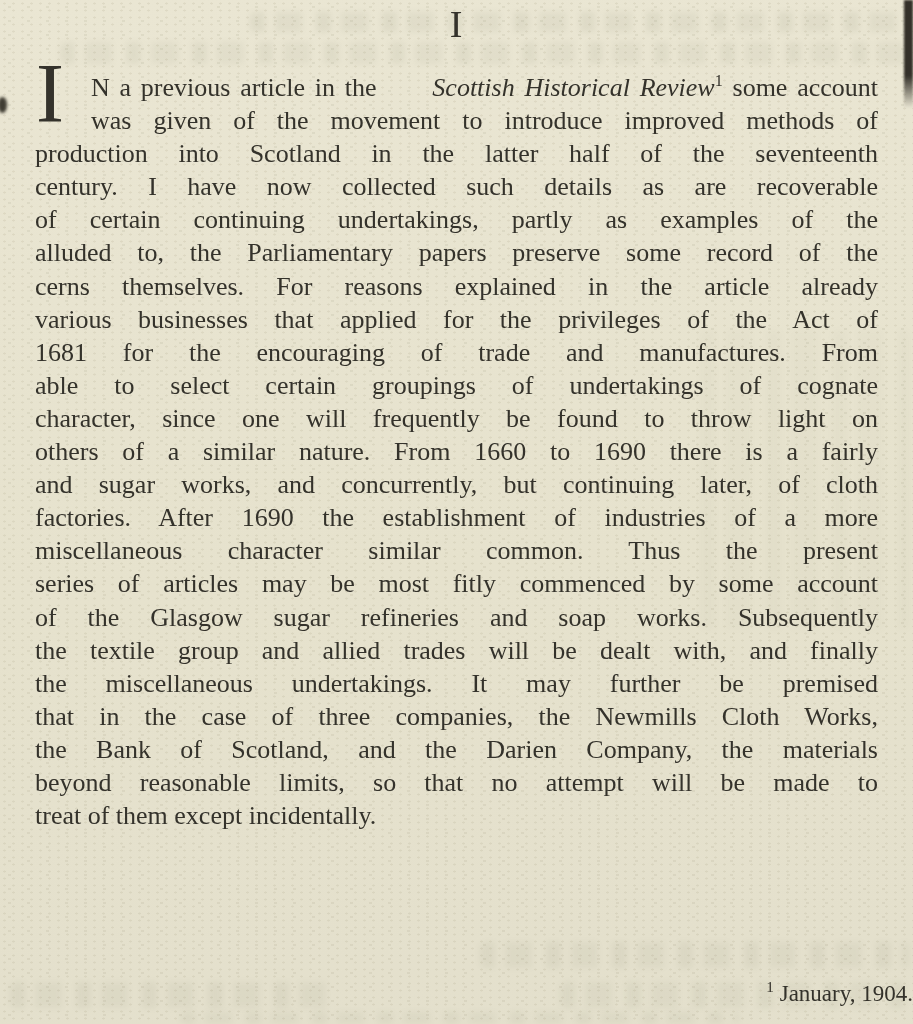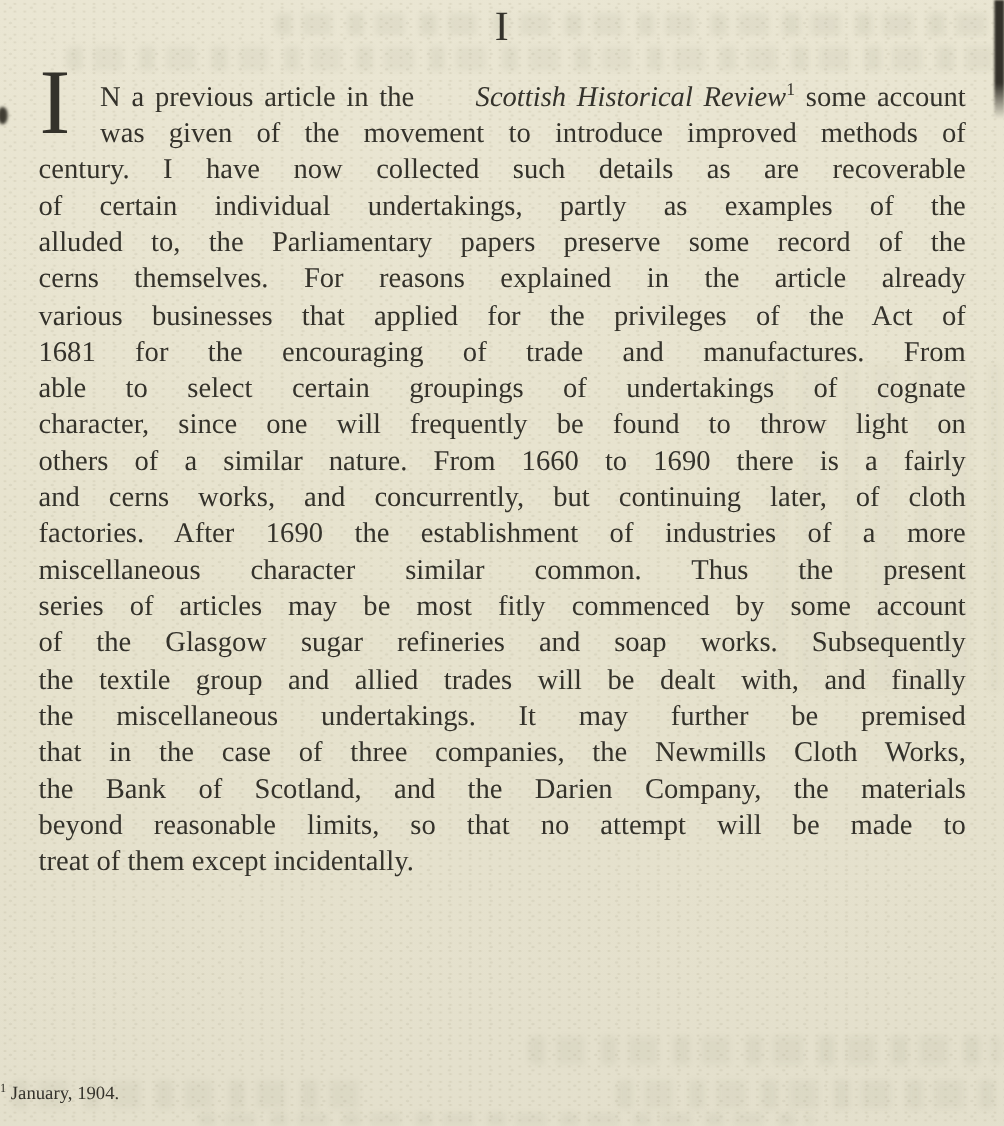--- a/index.html
+++ b/index.html
@@ -94,22 +94,22 @@
   }
   .line.indent { padding-left: 56px; }
   .line.last   { text-align-last: left; }
   .s-i   { font-style: italic; margin-left: 46px; }
   .s-sup { vertical-align: super; font-size: 0.62em; line-height: 0; }
 
   #footnote {
     position: absolute;
     left: 0; top: 978px;
     width: 100%;
-    text-align: left;
-    font-size: 17px;
+    text-align: right;
+    font-size: 23px;
     line-height: 32px;
   }
   #footnote .s-sup { font-size: 0.66em; }
 </style>
 </head>
 <body style="--paper: #e7e3cf; --ink: #34322b;">
 
 <div class="smudge" id="smudge-top-1">
     <div class="smudge-pattern"></div>
   </div>
@@ -134,30 +134,31 @@
 <div id="page-edge-shadow"></div>
 <div id="ink-speck-left"></div>
 
 <div id="chapter-heading">I</div>
 
 <div id="paragraph">
   <span id="drop-cap">I</span>
   <div id="paragraph-lines">
       <div class="line indent"><span class="s-n">N a previous article in the </span><span class="s-i">Scottish Historical Review</span><span class="s-sup">1</span><span class="s-n"> some account</span></div>
       <div class="line indent"><span class="s-n">was given of the movement to introduce improved methods of</span></div>
+      <div class="line"><span class="s-n">production into Scotland in the latter half of the seventeenth</span></div>
       <div class="line"><span class="s-n">century.  I have now collected such details as are recoverable</span></div>
-      <div class="line"><span class="s-n">of certain individual undertakings, partly as examples of the</span></div>
+      <div class="line"><span class="s-n">of certain continuing undertakings, partly as examples of the</span></div>
       <div class="line"><span class="s-n">alluded to, the Parliamentary papers preserve some record of the</span></div>
       <div class="line"><span class="s-n">cerns themselves.  For reasons explained in the article already</span></div>
       <div class="line"><span class="s-n">various businesses that applied for the privileges of the Act of</span></div>
       <div class="line"><span class="s-n">1681 for the encouraging of trade and manufactures.  From</span></div>
       <div class="line"><span class="s-n">able to select certain groupings of undertakings of cognate</span></div>
       <div class="line"><span class="s-n">character, since one will frequently be found to throw light on</span></div>
       <div class="line"><span class="s-n">others of a similar nature.  From 1660 to 1690 there is a fairly</span></div>
-      <div class="line"><span class="s-n">and cerns works, and concurrently, but continuing later, of cloth</span></div>
+      <div class="line"><span class="s-n">and sugar works, and concurrently, but continuing later, of cloth</span></div>
       <div class="line"><span class="s-n">factories.  After 1690 the establishment of industries of a more</span></div>
       <div class="line"><span class="s-n">miscellaneous character similar common.  Thus the present</span></div>
       <div class="line"><span class="s-n">series of articles may be most fitly commenced by some account</span></div>
       <div class="line"><span class="s-n">of the Glasgow sugar refineries and soap works.  Subsequently</span></div>
       <div class="line"><span class="s-n">the textile group and allied trades will be dealt with, and finally</span></div>
       <div class="line"><span class="s-n">the miscellaneous undertakings.  It may further be premised</span></div>
       <div class="line"><span class="s-n">that in the case of three companies, the Newmills Cloth Works,</span></div>
       <div class="line"><span class="s-n">the Bank of Scotland, and the Darien Company, the materials</span></div>
       <div class="line"><span class="s-n">beyond reasonable limits, so that no attempt will be made to</span></div>
       <div class="line last"><span class="s-n">treat of them except incidentally.</span></div>

